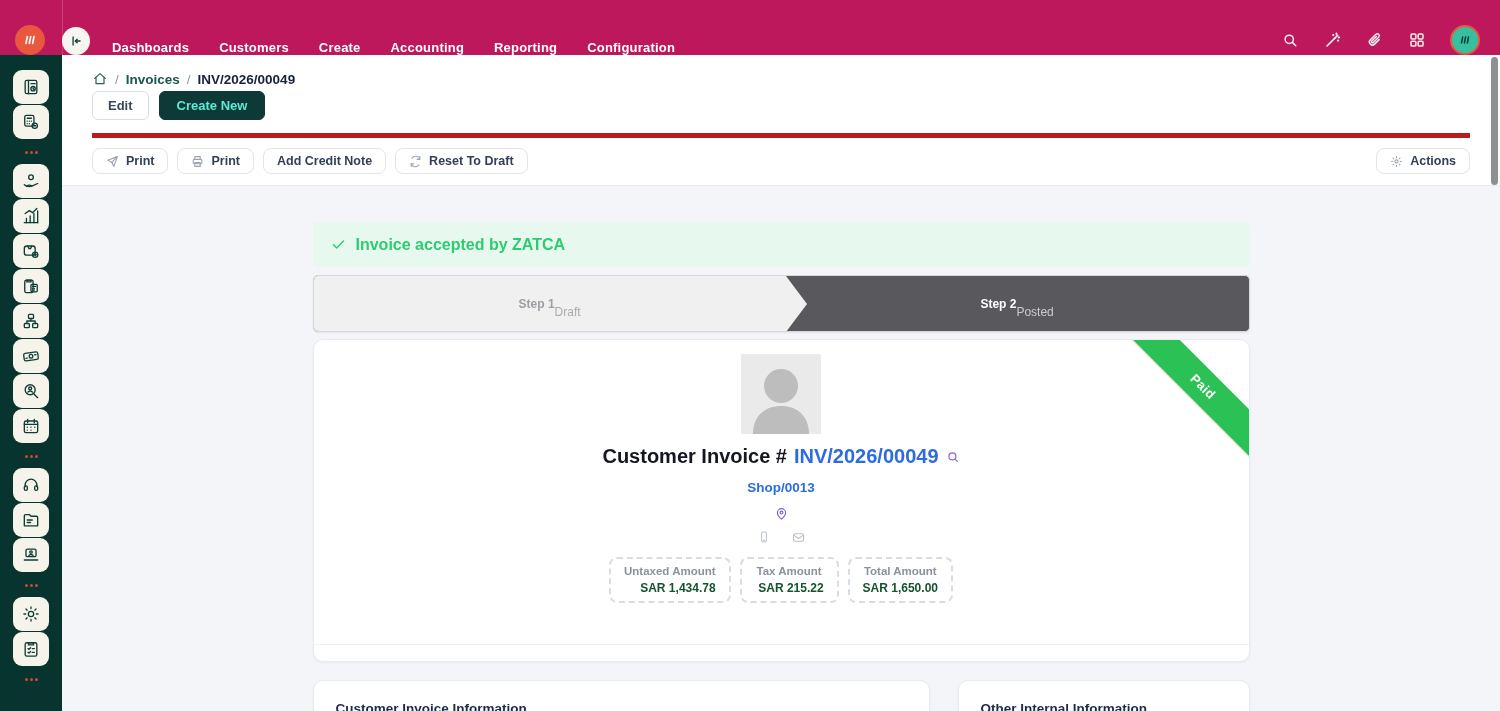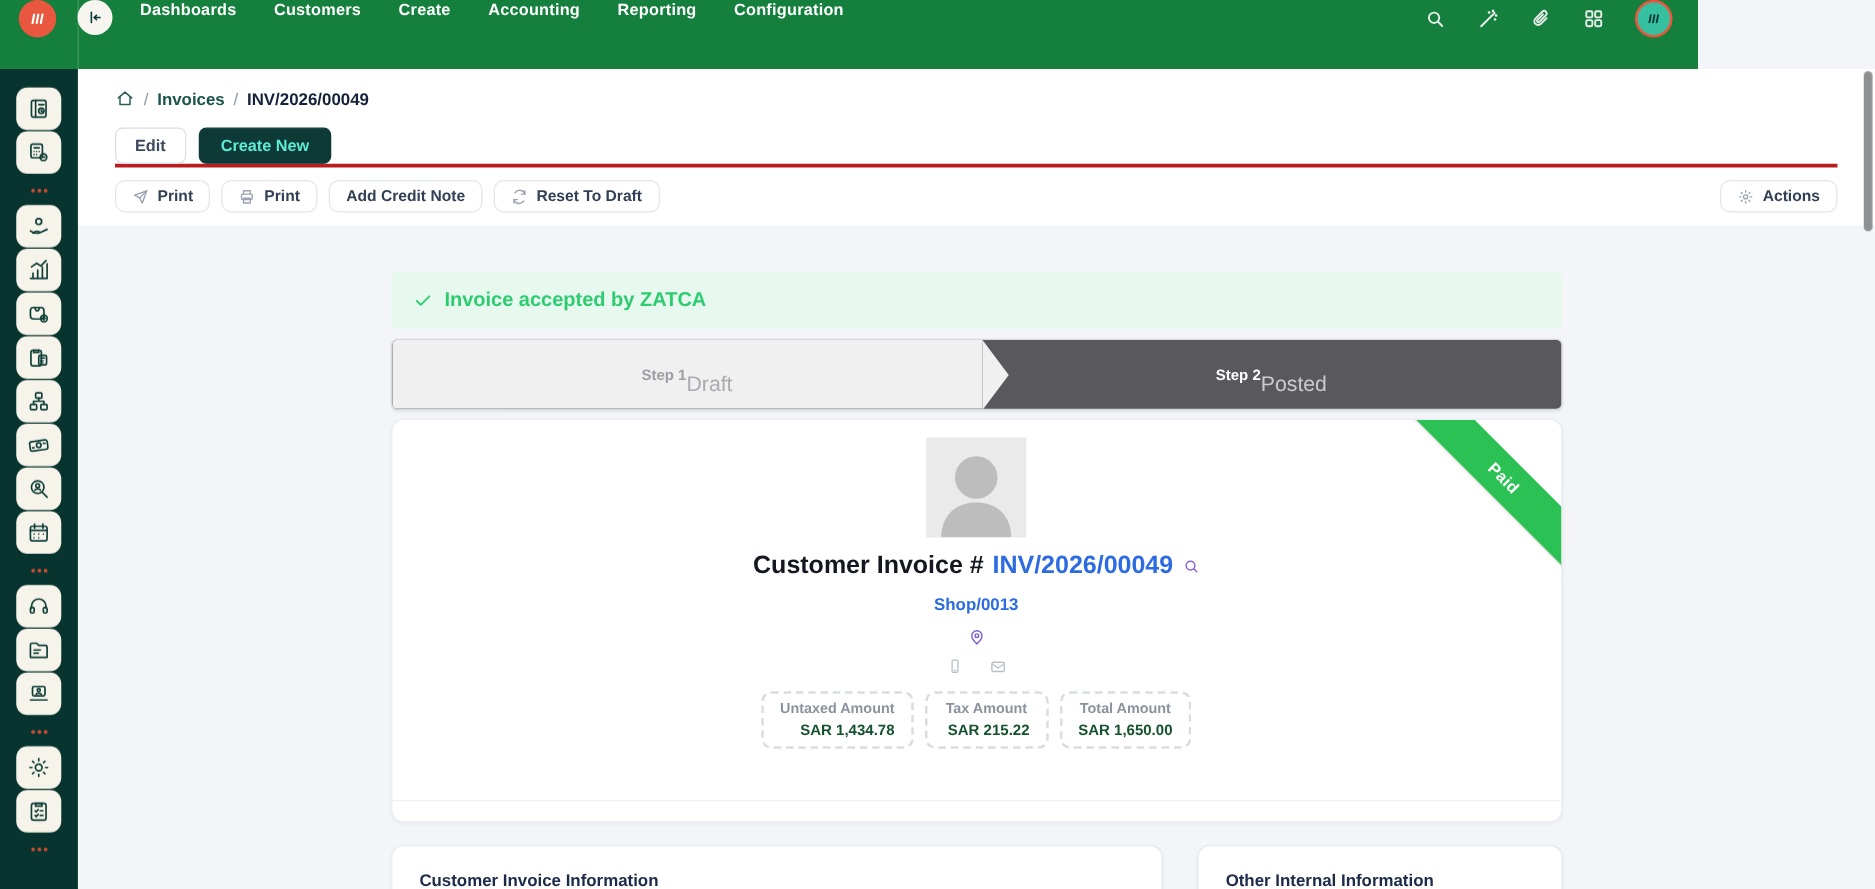--- a/index.html
+++ b/index.html
@@ -1,21 +1,21 @@
 <!DOCTYPE html>
 <html><head>
 <meta charset="utf-8">
 <style>
   * { margin:0; padding:0; box-sizing:border-box; }
   html,body { width:1500px; height:711px; overflow:hidden; background:#f4f5f9;
     font-family:"Liberation Sans", sans-serif; }
 
   
-  .topbar { position:fixed; top:0; left:0; width:1358px; height:55px; background:#15803d;
-    display:flex; align-items:flex-start; z-index:30; }
+  .topbar { position:fixed; top:0; left:0; width:1500px; height:55px; background:#be185d;
+    display:flex; align-items:flex-end; z-index:30; }
   .logo-circle { width:30px; height:30px; border-radius:50%; background:#e8573e;
     margin-left:15px; display:flex; align-items:center; justify-content:center; flex:0 0 auto; }
   .sidebar-edge { position:fixed; top:0; left:62px; width:1px; height:711px;
     background:rgba(255,255,255,.18); z-index:40; }
   .collapse-btn { width:28px; height:28px; border-radius:50%; background:#f7f5ef; color:#0b3b34;
     margin-left:17px; display:flex; align-items:center; justify-content:center; cursor:pointer; flex:0 0 auto; }
   .nav-menu { display:flex; gap:30px; margin-left:22px; }
   .nav-item { color:#ffffff; font-size:13px; font-weight:700; letter-spacing:.2px; cursor:pointer; }
   .nav-right { margin-left:auto; display:flex; align-items:center; gap:24px; margin-right:20px; }
   .nav-icon { color:#e9eeec; cursor:pointer; display:flex; }
@@ -31,22 +31,22 @@
   .side-divider i { width:3px; height:3px; border-radius:50%; background:#cd4a33; display:block; }
 
   
   .main { position:absolute; top:55px; left:62px; width:1438px; height:656px; }
   .page-header { background:#ffffff; border-bottom:1px solid #e9ebf0; padding:12px 30px 0 30px; }
   .breadcrumb { display:flex; align-items:center; gap:7px; font-size:13.5px; height:24px; }
   .crumb-home { color:#2a5f57; display:flex; cursor:pointer; }
   .crumb-sep { color:#8d96a5; font-weight:400; }
   .crumb-link { color:#1c554d; font-weight:700; cursor:pointer; }
   .crumb-current { color:#16213a; font-weight:800; }
-  .header-btn-row { display:flex; gap:10px; margin-top:11px; 
-    border-bottom:3px solid #b91c1c; }
+  .header-btn-row { display:flex; gap:10px; padding-bottom:13px;
+    border-bottom:5px solid #b91c1c; }
   .btn { border-radius:6px; font-size:13px; font-weight:700; cursor:pointer;
     display:inline-flex; align-items:center; gap:7px; font-family:"Liberation Sans",sans-serif; }
   .btn-outline { background:#fff; border:1px solid #d9dee6; color:#3c475c; padding:6px 15px; }
   .btn-dark { background:#0d3a36; border:1px solid #0d3a36; color:#5eead4; padding:6px 17px; }
   .toolbar-row { display:flex; gap:9px; align-items:center; padding:10px 0 11px 0; }
   .btn-tool { background:#fff; border:1px solid #e2e5eb; color:#333f55; padding:5px 13px;
     border-radius:8px; font-size:12.5px; font-weight:700; }
   .btn-tool .ticon { color:#9aa2b2; display:flex; }
   .btn-actions { margin-left:auto; }
 
@@ -66,21 +66,21 @@
     border:1px solid #d7d8dc; box-shadow:0 1px 2px rgba(20,20,40,.08);
     display:flex; position:relative; overflow:hidden; }
   .step-left { width:50.5%; background:#f0f0f1; position:relative;
     display:flex; flex-direction:row; align-items:center; justify-content:center; cursor:pointer; }
   .step-left::after { content:""; position:absolute; left:100%; top:0; width:0; height:0;
     border-top:28px solid transparent; border-bottom:28px solid transparent;
     border-left:21px solid #f0f0f1; z-index:2; }
   .step-right { flex:1; display:flex; align-items:center;
     justify-content:center; cursor:pointer; }
   .step-title { font-size:12px; font-weight:800; color:#9d9ea3; }
-  .step-sub { font-size:17px; color:#ababaf; margin-top:16px; }
+  .step-sub { font-size:12px; color:#ababaf; margin-top:16px; }
   .step-right .step-title { color:#ffffff; }
   .step-right .step-sub { color:#cbcbcf; }
 
   
   .invoice-card { margin-top:7px; height:323px; background:#fff; border:1px solid #e9ebf1;
     border-radius:10px; box-shadow:0 1px 3px rgba(25,30,60,.05); position:relative;
     overflow:hidden; display:flex; flex-direction:column; align-items:center; }
   .ribbon { position:absolute; top:30px; right:-44px; width:180px; transform:rotate(45deg);
     background:#2cc154; color:#fff; font-size:13px; font-weight:800; text-align:center;
     padding:9px 0; letter-spacing:.4px; box-shadow:0 1px 2px rgba(0,0,0,.15); }

